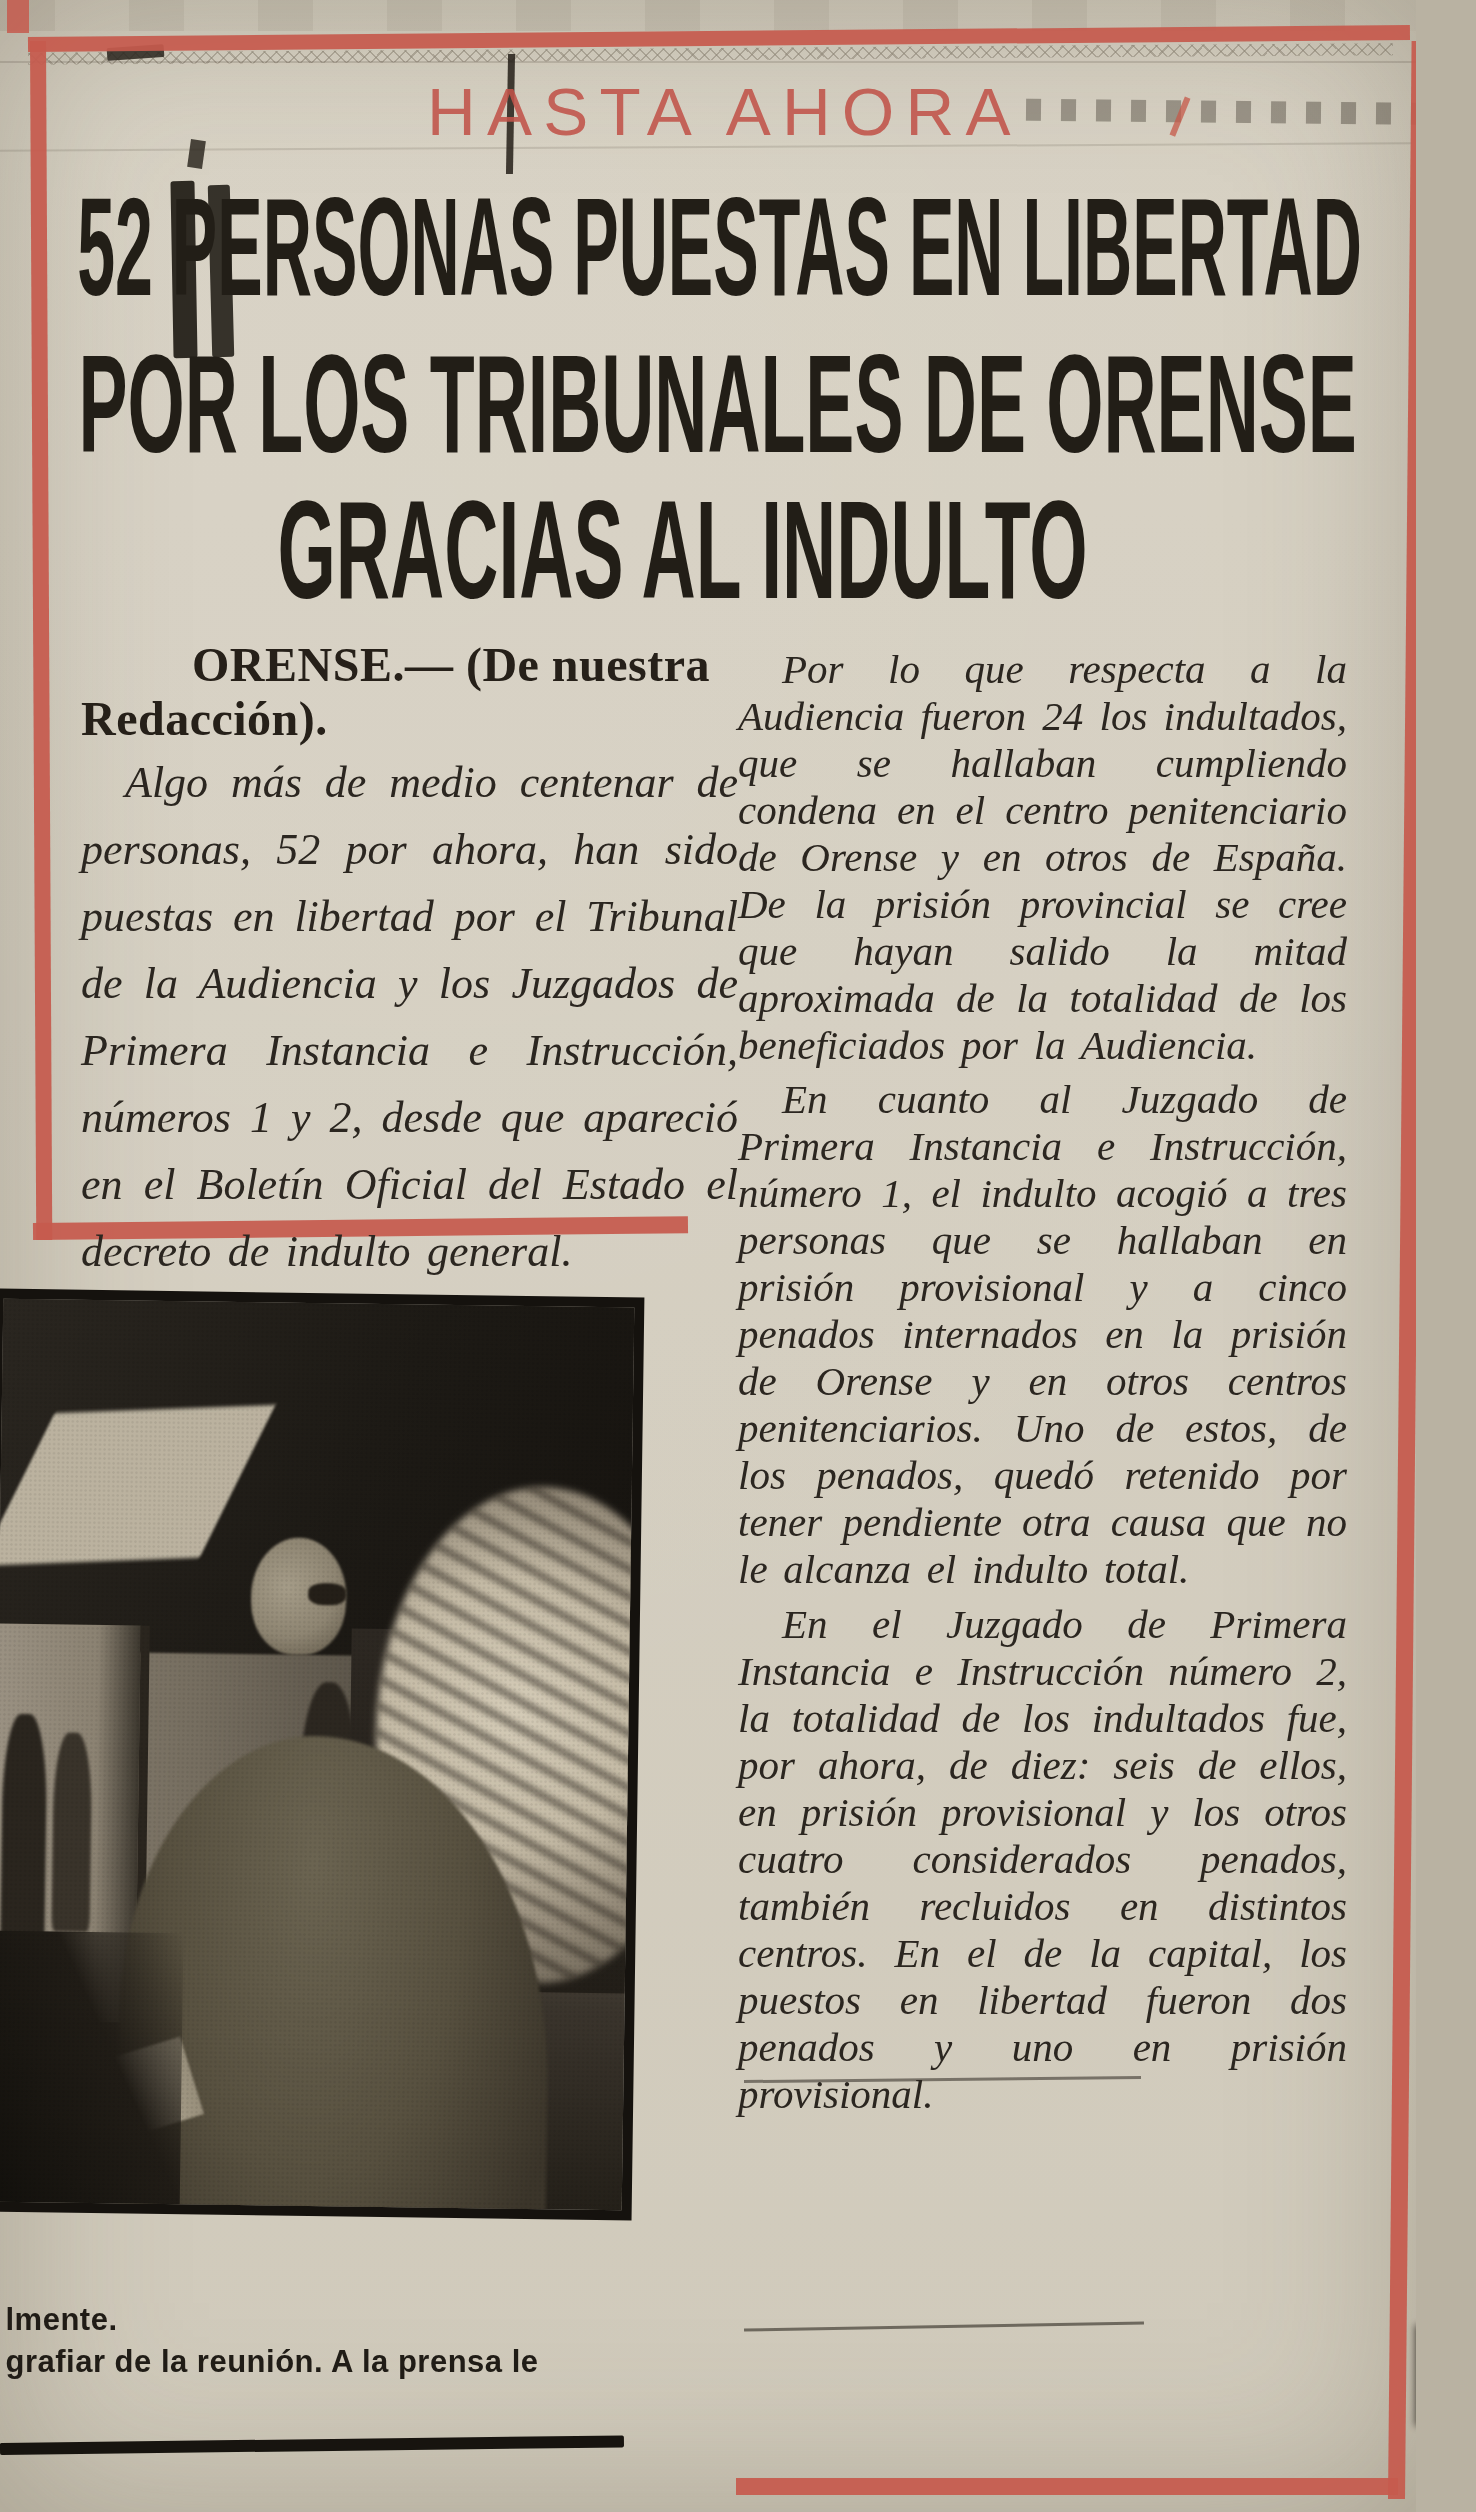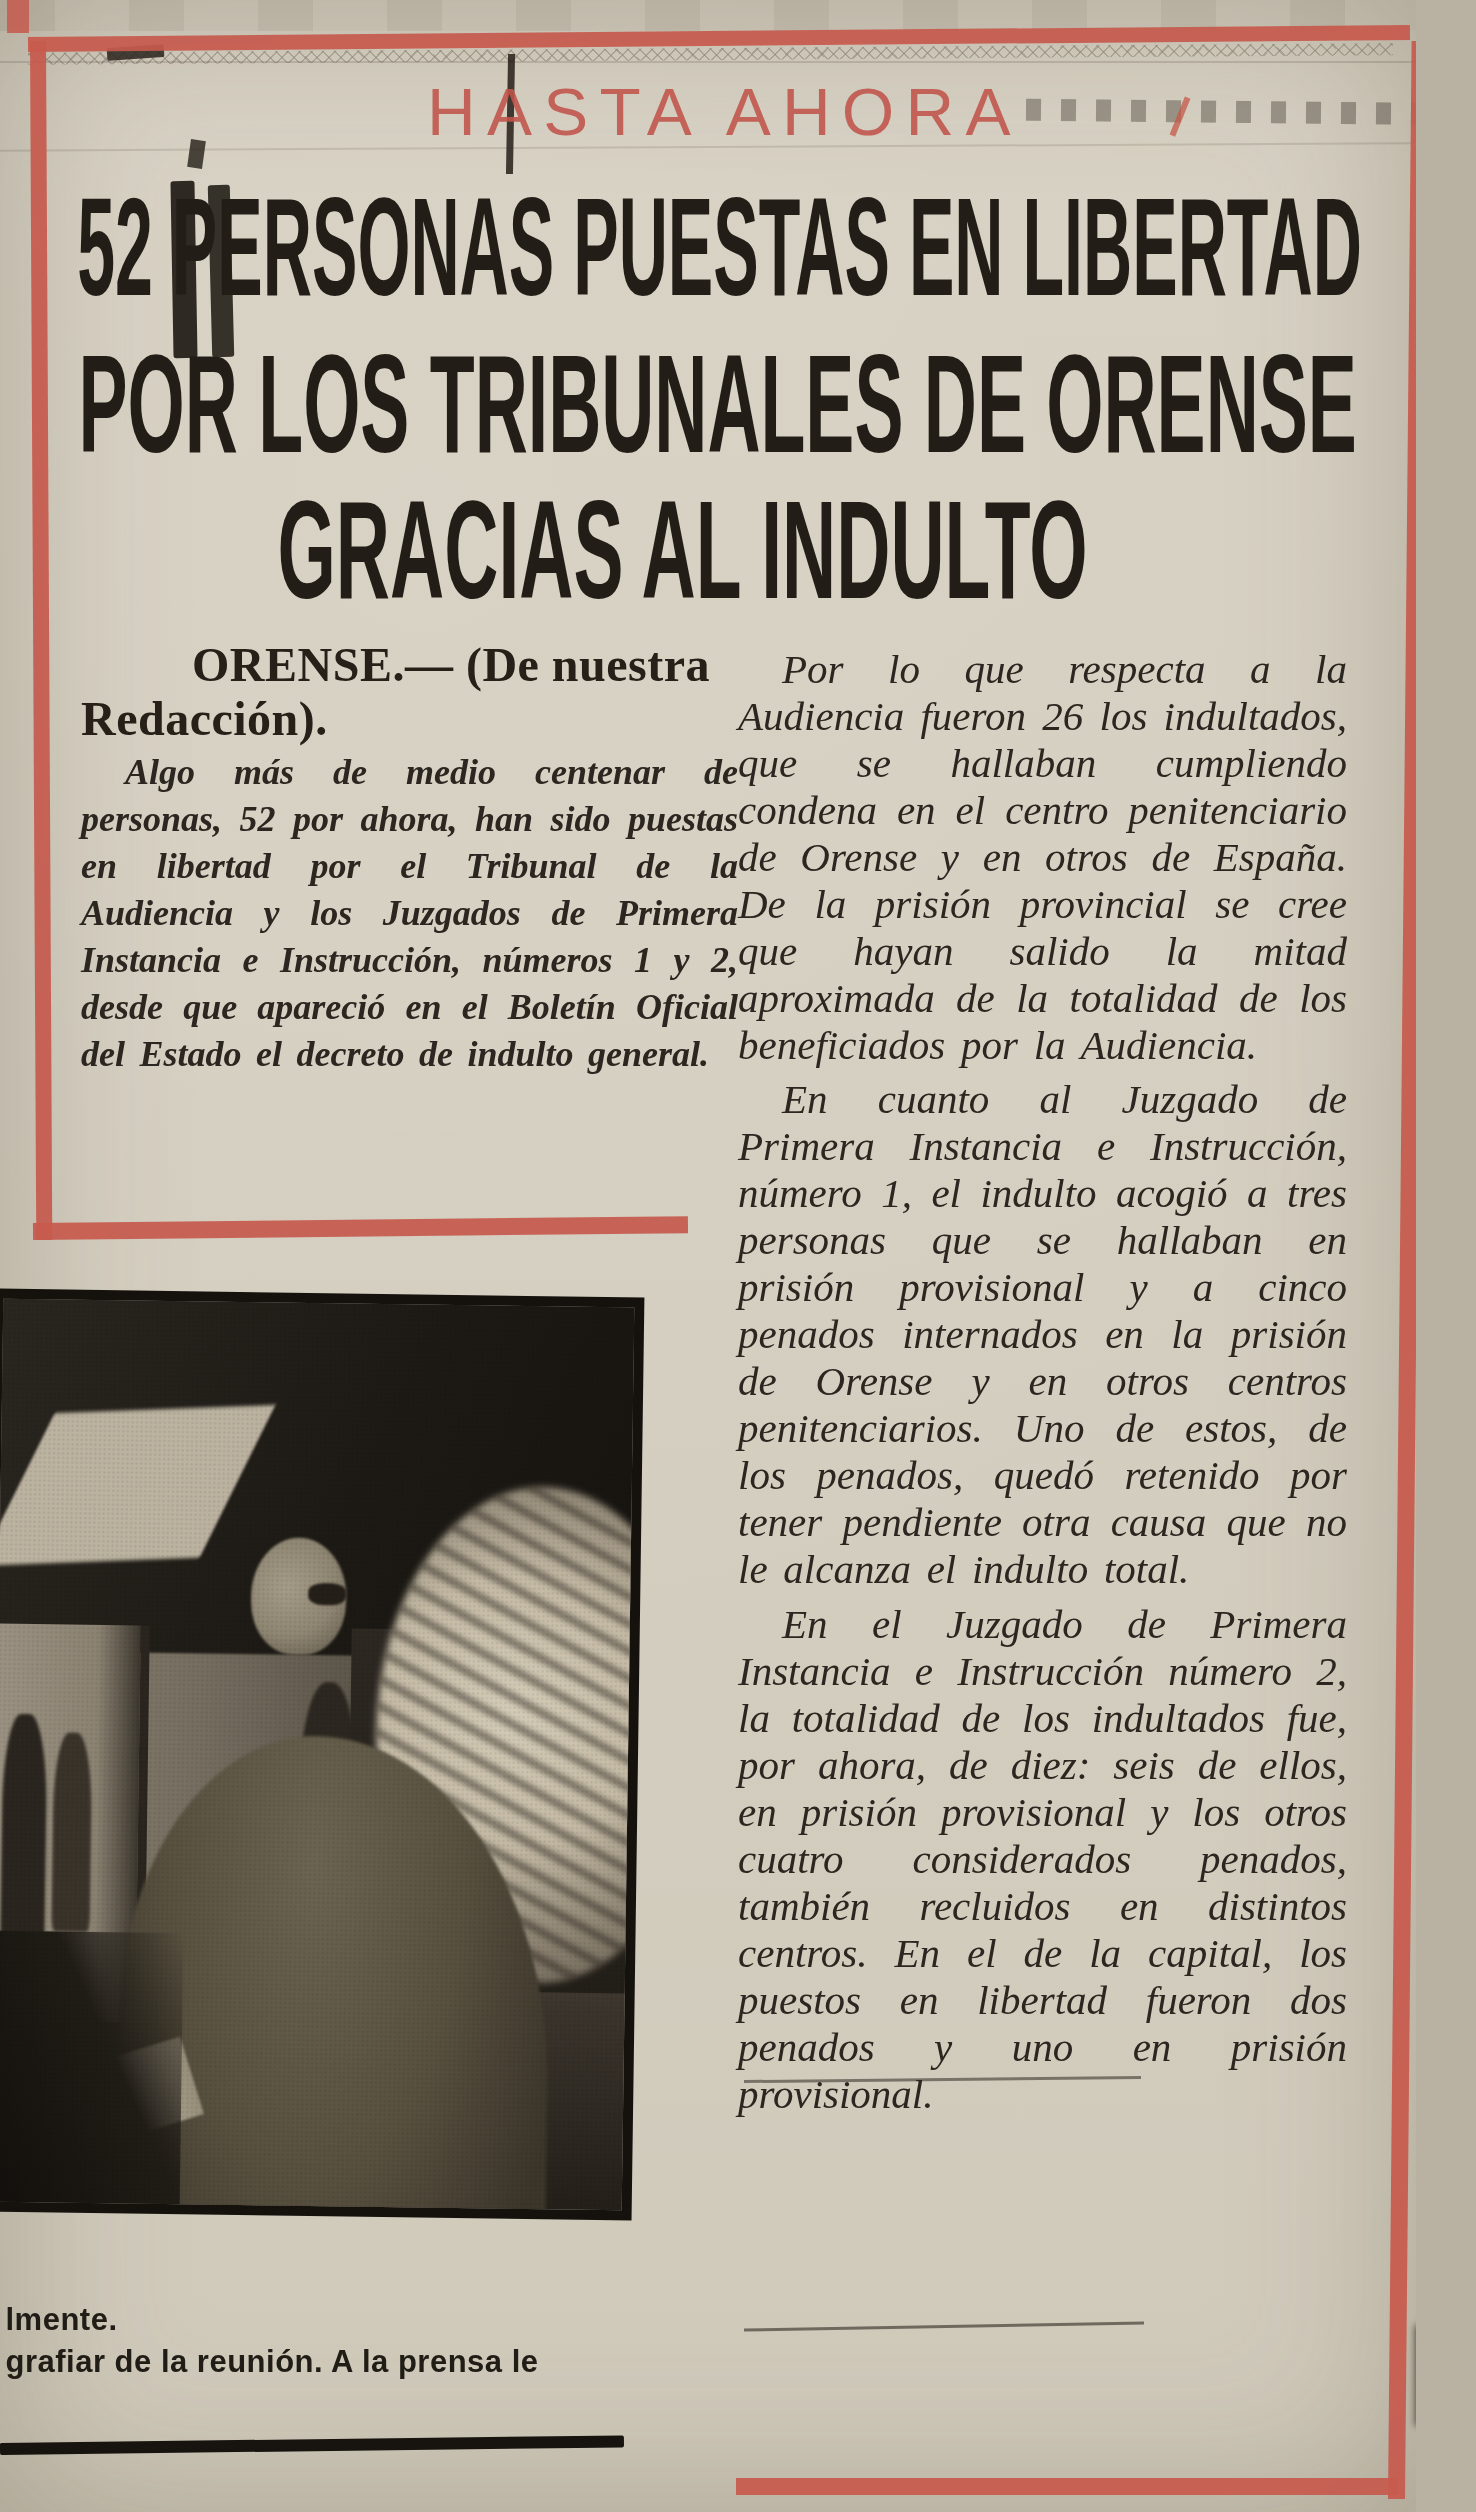--- a/index.html
+++ b/index.html
@@ -33,21 +33,21 @@
   .headline-svg{position:absolute;left:55px;top:175px;width:1329px;height:443px;}
   .headline-svg text{fill:#221e17;font-size:150px;font-weight:bold;}
   
   .dateline{
     position:absolute;left:81px;top:638px;width:657px;
     font:bold 48px/54px "Liberation Serif",serif;color:var(--ink);
     text-indent:111px;letter-spacing:0.5px;
   }
   .col{position:absolute;color:#2b2620;text-align:justify;}
   .col p{font-style:italic;margin:0 0 7.4px 0;text-indent:44px;word-spacing:5.5px;}
-  .col-left{left:81px;top:749px;width:657px;font-size:36px;line-height:47px;font-weight:bold;}
+  .col-left{left:81px;top:749px;width:657px;font-size:44px;line-height:67px;}
   .col-right{left:738px;top:646px;width:609px;font-size:41px;line-height:47px;}
   
   .photo{
     position:absolute;left:-13px;top:1293px;width:651px;height:923px;
     border:10px solid var(--photo-black);
     background:linear-gradient(180deg,#211d18 0%,#2b2620 34%,#554e42 48%,#5d564a 60%,#3a342c 78%,#242019 100%);
     transform:rotate(0.8deg);overflow:hidden;
   }
   .ph{position:absolute;}
   .ph-ceiling{left:0;top:0;width:100%;height:40%;background:linear-gradient(115deg,#2a2620 0%,#1d1a15 55%,#16130f 100%);}
@@ -155,21 +155,21 @@
     <text x="680" y="458" text-anchor="middle" textLength="878" lengthAdjust="spacingAndGlyphs">GRACIAS AL INDULTO</text>
   </svg>
 
   <div class="dateline">ORENSE.— (De nuestra Redacción).</div>
 
   <div class="col col-left">
     <p>Algo más de medio centenar de personas, 52 por ahora, han sido puestas en libertad por el Tribunal de la Audiencia y los Juzgados de Primera Instancia e Instrucción, números 1 y 2, desde que apareció en el Boletín Oficial del Estado el decreto de indulto general.</p>
   </div>
 
   <div class="col col-right">
-    <p>Por lo que respecta a la Audiencia fueron 26 los indultados, que se hallaban cumpliendo condena en el centro penitenciario de Orense y en otros de España. De la prisión provincial se cree que hayan salido la mitad aproximada de la totalidad de los beneficiados por la Audiencia.</p>
+    <p>Por lo que respecta a la Audiencia fueron 24 los indultados, que se hallaban cumpliendo condena en el centro penitenciario de Orense y en otros de España. De la prisión provincial se cree que hayan salido la mitad aproximada de la totalidad de los beneficiados por la Audiencia.</p>
     <p>En cuanto al Juzgado de Primera Instancia e Instrucción, número 1, el indulto acogió a tres personas que se hallaban en prisión provisional y a cinco penados internados en la prisión de Orense y en otros centros penitenciarios. Uno de estos, de los penados, quedó retenido por tener pendiente otra causa que no le alcanza el indulto total.</p>
     <p>En el Juzgado de Primera Instancia e Instrucción número 2, la totalidad de los indultados fue, por ahora, de diez: seis de ellos, en prisión provisional y los otros cuatro considerados penados, también recluidos en distintos centros. En el de la capital, los puestos en libertad fueron dos penados y uno en prisión provisional.</p>
   </div>
 
   <figure class="photo">
     <div class="ph ph-ceiling"></div>
     <div class="ph ph-skylight"></div>
     <div class="ph ph-back-wall"></div>
     <div class="ph ph-doorway"></div>
     <div class="ph ph-door-figure1"></div>

